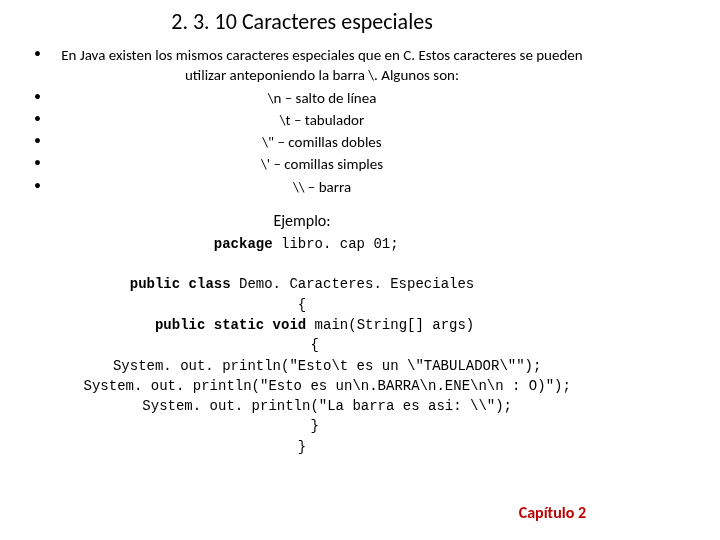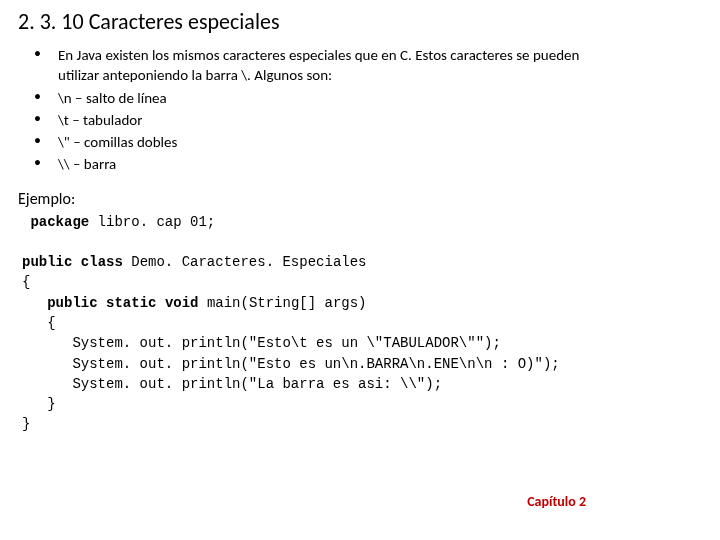--- a/index.html
+++ b/index.html
@@ -10,20 +10,21 @@
     background: #fff;
     font-family: Calibri, "Segoe UI", Arial, sans-serif;
     color: #000;
   }
   .page {
     box-sizing: border-box;
     padding: 8px 18px 0 18px;
     width: 604px;
     height: 540px;
     position: relative;
+    text-align: center;
   }
   h1.section-title {
     font-size: 22px;
     font-weight: 400;
     margin: 0 0 10px 0;
     padding: 0;
   }
   ul.bullets {
     margin: 0 0 14px 0;
     padding: 0 0 0 30px;
@@ -51,38 +52,39 @@
     font-family: "Courier New", Courier, monospace;
     font-size: 14px;
     line-height: 1.45;
     margin: 4px;
     white-space: pre;
   }
   pre.code .kw { font-weight: bold; }
   .footer-chapter {
     position: absolute;
     right: 18px;
-    bottom: 30px;
+    bottom: 18px;
     color: #c00000;
     font-weight: bold;
-    font-size: 14px;
+    font-size: 16px;
   }
 </style>
 </head>
 <body>
 
 <div class="page">
 
   <h1 class="section-title">2. 3. 10 Caracteres especiales</h1>
 
   <ul class="bullets">
     <li>En Java existen los mismos caracteres especiales que en C. Estos caracteres se pueden utilizar anteponiendo la barra \. Algunos son:</li>
     <li>\n – salto de línea</li>
     <li>\t – tabulador</li>
     <li>\" – comillas dobles</li>
+    <li>\' – comillas simples</li>
     <li>\\ – barra</li>
   </ul>
 
   <div class="ejemplo-label">Ejemplo:</div>
 
   <pre class="code"> <span class="kw">package</span><span> libro. cap 01;</span>
 
 <span class="kw">public</span> <span class="kw">class</span><span> Demo. Caracteres. Especiales</span>
 <span>{</span>
 <span>   </span><span class="kw">public</span> <span class="kw">static</span> <span class="kw">void</span><span> main(String[] args)</span>

